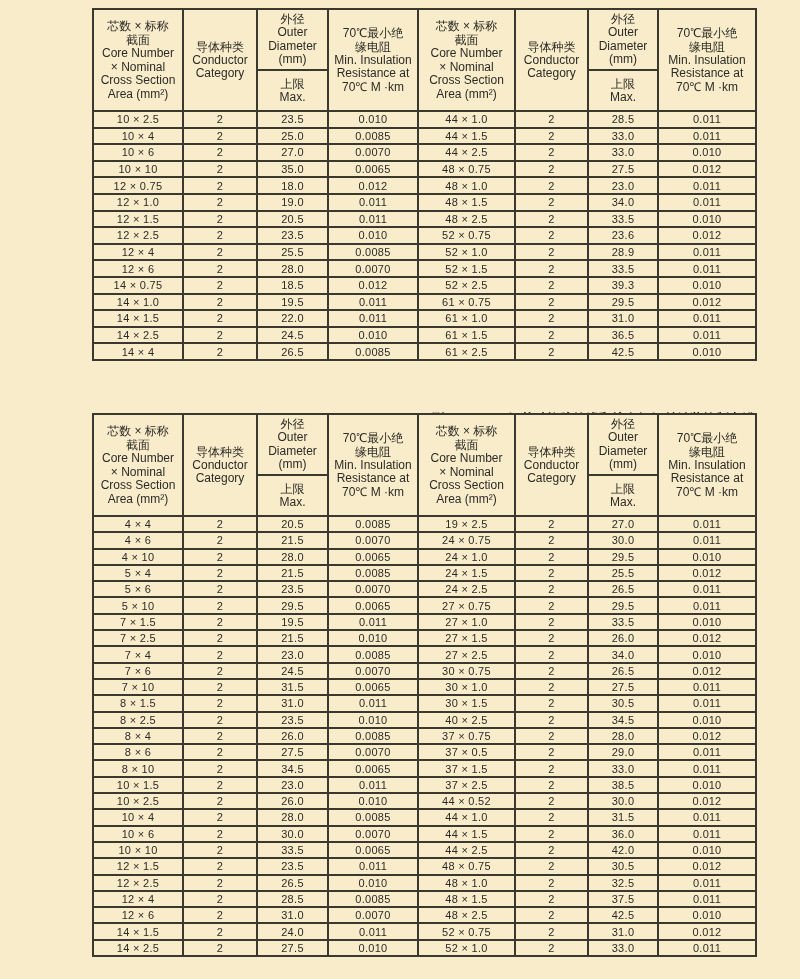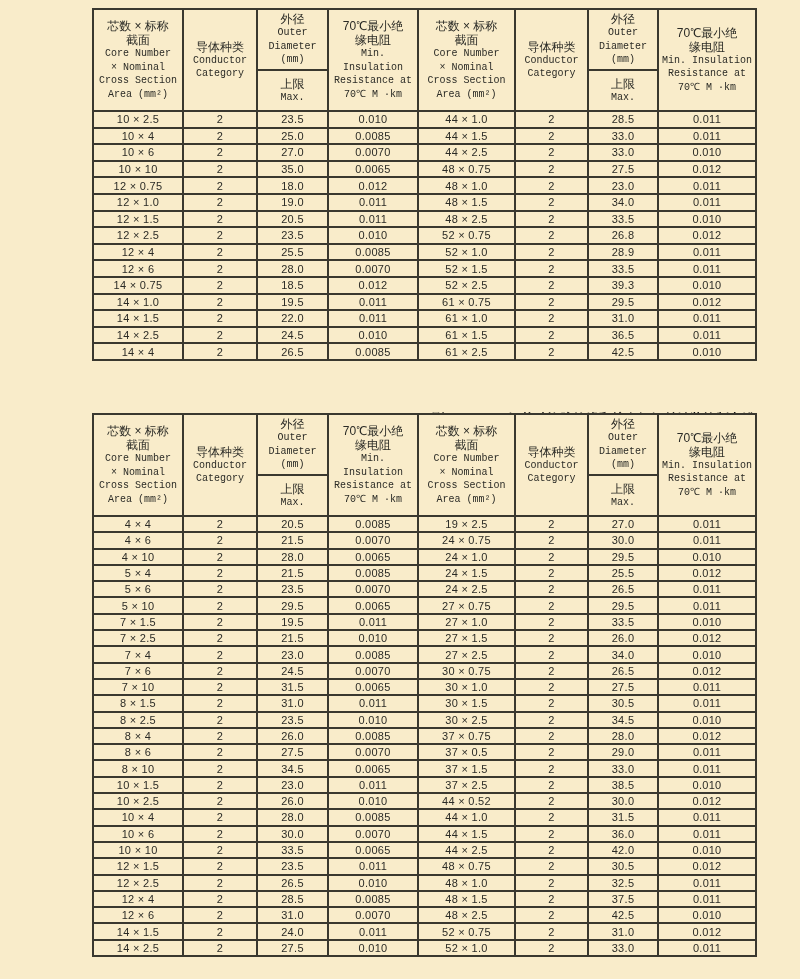--- a/index.html
+++ b/index.html
@@ -29,21 +29,21 @@
     font-weight:normal;
   }
   .spec-table td{
     font-size:11px;
     color:#2b2b26;
     letter-spacing:0.3px;
   }
   .t1 tbody tr{height:16.6px;}
   .t2 tbody tr{height:16.3px;}
   .hd-zh{font-size:12px;line-height:14px;}
-  .hd-en{font-size:10px;line-height:13.5px;font-family:Liberation Mono, monospace;}
+  .hd-en{font-size:12px;line-height:13.5px;}
   .th-inner{padding:2px 1px;}
   .row-top{height:61px;}
   .row-bot{height:41px;}
   .title-block{
     position:absolute;
     left:92px;top:366px;width:663px;
     text-align:right;
     margin-top:44px;
   }
   .title-zh{
@@ -229,21 +229,21 @@
           <td>33.5</td>
           <td>0.010</td>
         </tr>
         <tr>
           <td>12 × 2.5</td>
           <td>2</td>
           <td>23.5</td>
           <td>0.010</td>
           <td>52 × 0.75</td>
           <td>2</td>
-          <td>26.8</td>
+          <td>23.6</td>
           <td>0.012</td>
         </tr>
         <tr>
           <td>12 × 4</td>
           <td>2</td>
           <td>25.5</td>
           <td>0.0085</td>
           <td>52 × 1.0</td>
           <td>2</td>
           <td>28.9</td>
@@ -532,21 +532,21 @@
           <td>30 × 1.5</td>
           <td>2</td>
           <td>30.5</td>
           <td>0.011</td>
         </tr>
         <tr>
           <td>8 × 2.5</td>
           <td>2</td>
           <td>23.5</td>
           <td>0.010</td>
-          <td>30 × 2.5</td>
+          <td>40 × 2.5</td>
           <td>2</td>
           <td>34.5</td>
           <td>0.010</td>
         </tr>
         <tr>
           <td>8 × 4</td>
           <td>2</td>
           <td>26.0</td>
           <td>0.0085</td>
           <td>37 × 0.75</td>

